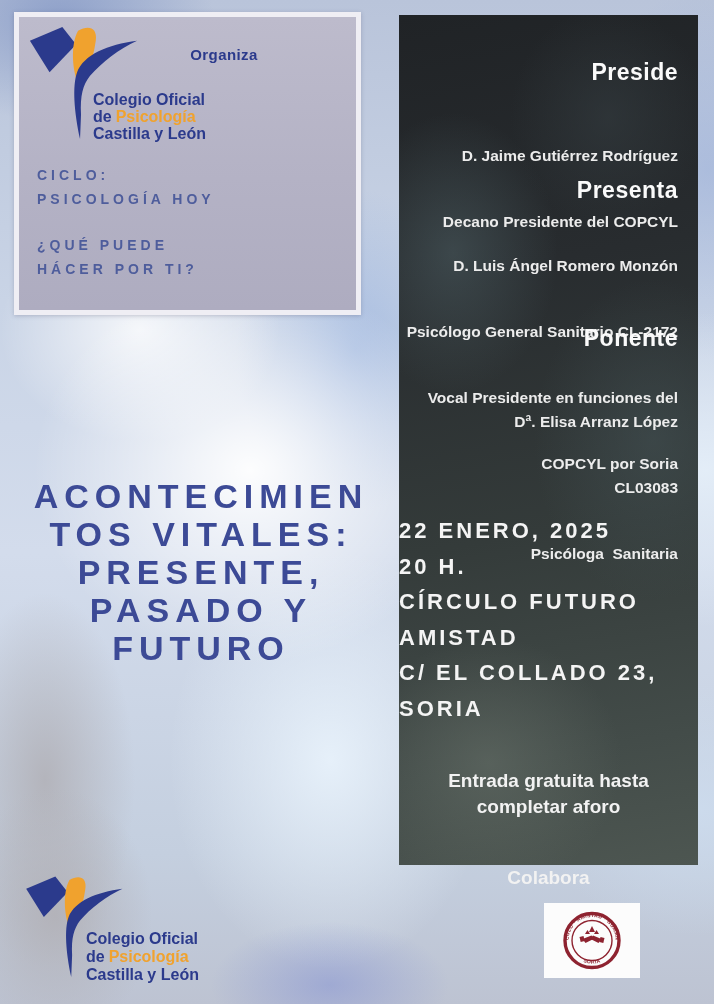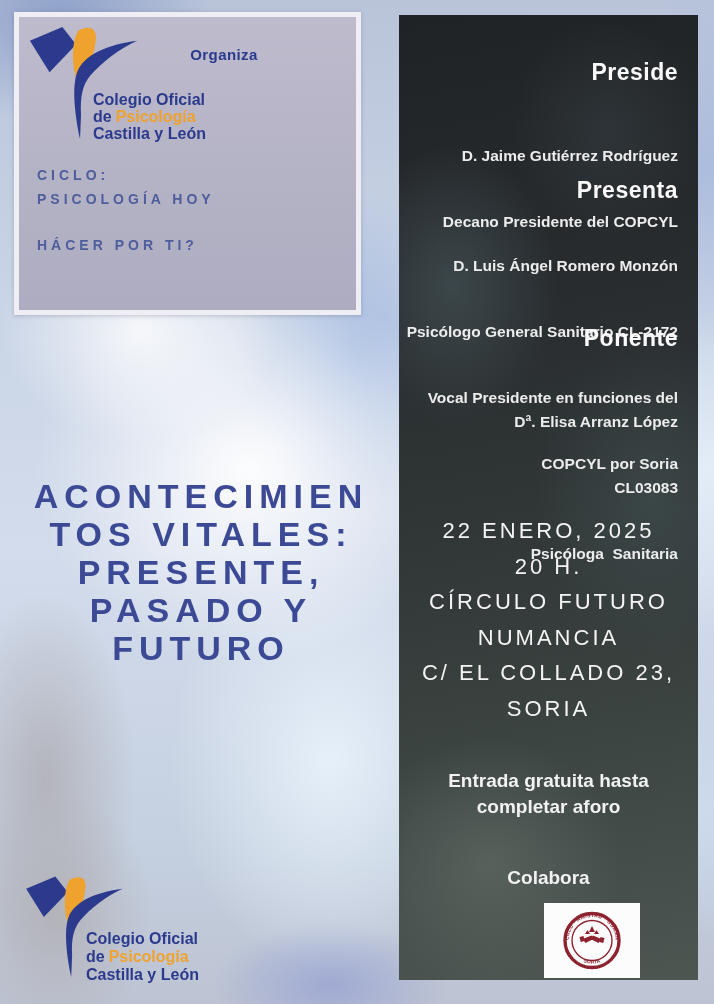--- a/index.html
+++ b/index.html
@@ -53,42 +53,42 @@
     font-size:34px; line-height:38px; font-weight:bold; letter-spacing:6px; color:#3c4a96;
   }
 
   
   .footer-logo-mark { position:absolute; left:20px; top:864px; width:106px; height:122px; }
   .footer-logo-text { position:absolute; left:86px; top:930px; font-size:16px; line-height:18px; font-weight:bold; color:#2b3a8c; }
   .footer-logo-text .hl { color:#f0a22e; margin-left:4px; }
 
   
   .right-panel {
-    position:absolute; left:399px; top:15px; width:299px; height:965px;
+    position:absolute; left:399px; top:15px; width:299px; height:850px;
     background:
       radial-gradient(ellipse 150px 200px at 18% 28%, rgba(85,105,110,.45), rgba(85,105,110,0) 70%),
       radial-gradient(ellipse 170px 230px at 85% 50%, rgba(70,85,88,.5), rgba(70,85,88,0) 70%),
       radial-gradient(ellipse 190px 180px at 30% 88%, rgba(108,118,110,.5), rgba(108,118,110,0) 70%),
       radial-gradient(ellipse 140px 160px at 70% 12%, rgba(52,60,64,.6), rgba(52,60,64,0) 70%),
       linear-gradient(170deg,#202326 0%,#282c2f 30%,#343b3a 60%,#434c49 85%,#4d5651 100%);
   }
   .rp-heading {
     position:absolute; left:0; right:20px; text-align:right;
     font-size:23px; font-weight:bold; letter-spacing:.5px; color:#fafafa;
   }
   .rp-lines {
     position:absolute; left:6px; right:20px; text-align:right;
     font-size:15.5px; line-height:22px; font-weight:bold; color:#ececec; white-space:pre-wrap;
   }
   .h-preside { top:44px; }   .l-preside { top:86px; }
   .h-presenta { top:162px; } .l-presenta { top:196px; }
   .h-ponente { top:310px; }  .l-ponente { top:352px; }
   .event-block {
-    position:absolute; left:0; right:0; top:498px; text-align:center;
-    font-size:22px; line-height:35.5px; font-weight:normal; letter-spacing:3px; color:#f4f4f4;
+    position:absolute; left:0; right:0; top:498px; text-align:left;
+    font-size:22px; line-height:35.5px; font-weight:bold; letter-spacing:3px; color:#f4f4f4;
   }
   .admission {
     position:absolute; left:0; right:0; top:753px; text-align:center;
     font-size:19px; line-height:26px; font-weight:bold; color:#f2f2f2;
   }
   .colabora {
     position:absolute; left:0; right:0; top:852px; text-align:center;
     font-size:19px; font-weight:bold; color:#f2f2f2;
   }
   .seal-box { position:absolute; left:145px; top:888px; width:96px; height:75px; background:#fcfcfc; }
@@ -113,20 +113,21 @@
       <div>
         <span>de</span><span class="hl">Psicología</span>
       </div>
       <div>Castilla y León</div>
     </div>
     <div class="cycle-block">
       <div>CICLO:</div>
       <div>PSICOLOGÍA HOY</div>
     </div>
     <div class="question-block">
+      <div>¿QUÉ PUEDE</div>
       <div>HÁCER POR TI?</div>
     </div>
   </div>
 
   <div class="main-title">
     <div>ACONTECIMIEN</div>
     <div>TOS VITALES:</div>
     <div>PRESENTE,</div>
     <div>PASADO Y</div>
     <div>FUTURO</div>
@@ -164,21 +165,21 @@
     <div class="rp-lines l-ponente">
       <div>Dª. Elisa Arranz López</div>
       <div>CL03083</div>
       <div>Psicóloga  Sanitaria</div>
     </div>
 
     <div class="event-block">
       <div>22 ENERO, 2025</div>
       <div>20 H.</div>
       <div>CÍRCULO FUTURO</div>
-      <div>NUMANCIA</div>
+      <div>AMISTAD</div>
       <div>C/ EL COLLADO 23,</div>
       <div>SORIA</div>
     </div>
 
     <div class="admission">
       <div>Entrada gratuita hasta</div>
       <div>completar aforo</div>
     </div>
 
     <div class="colabora">Colabora</div>

